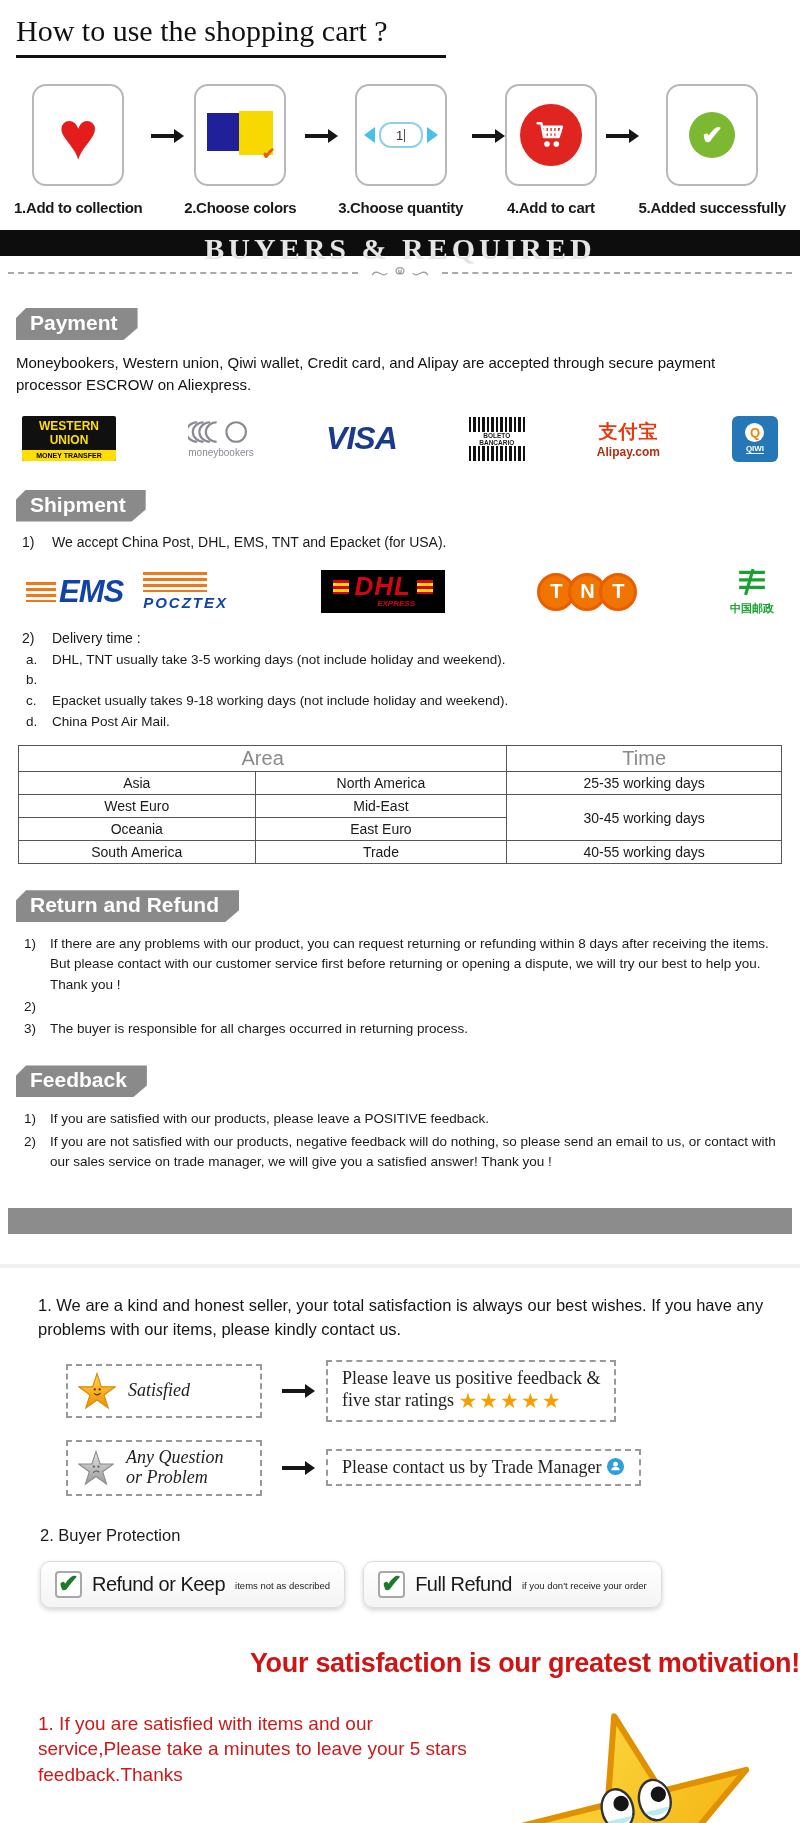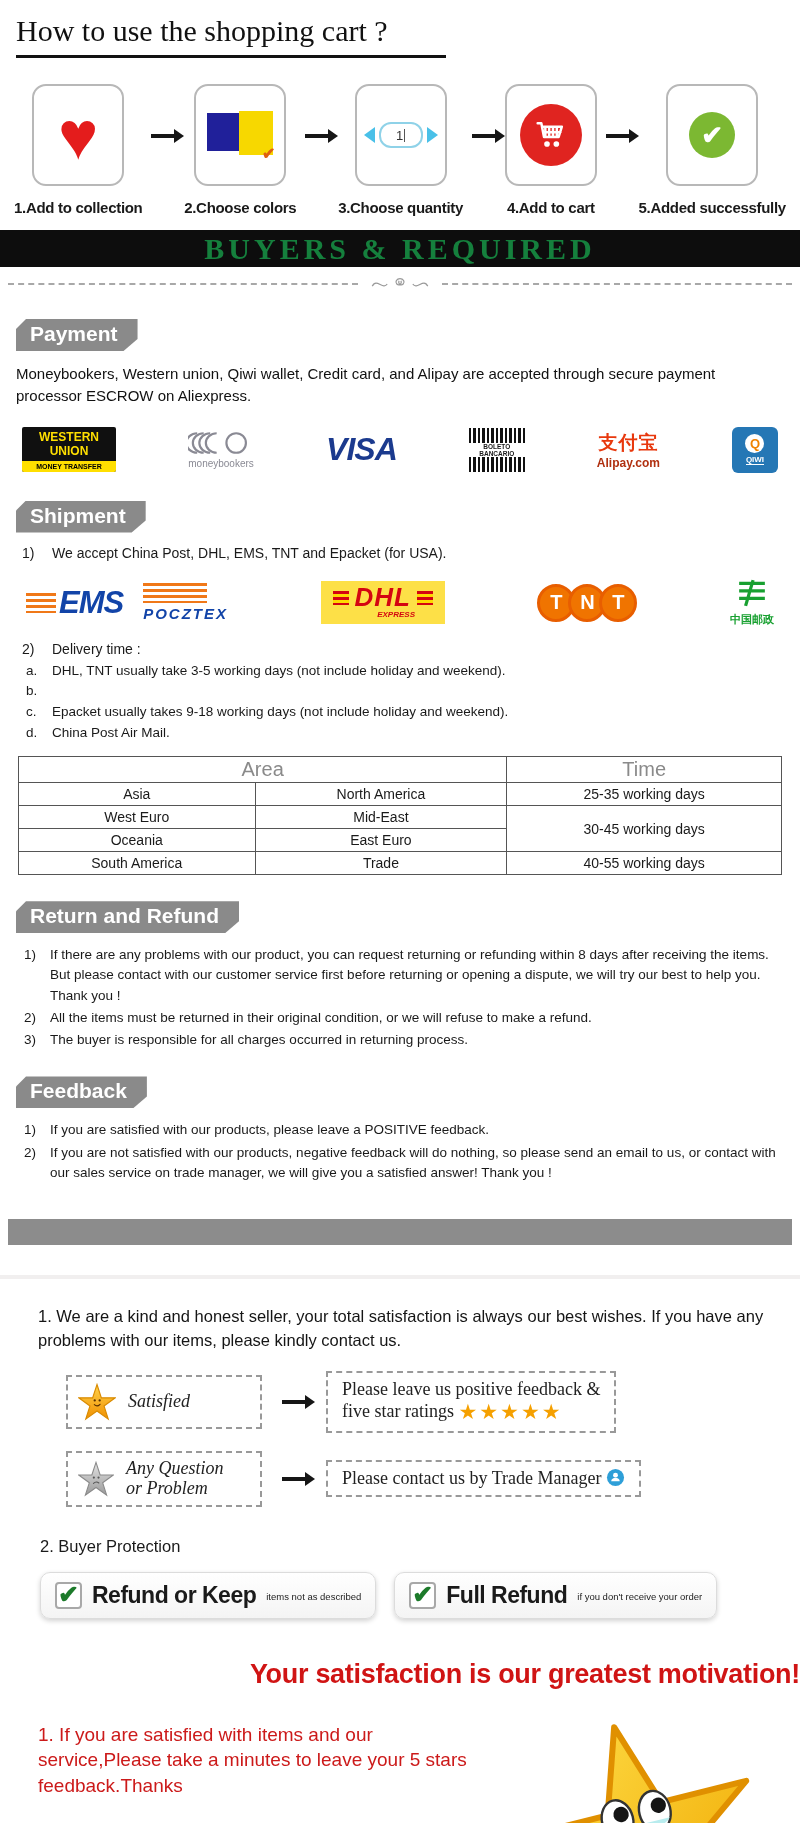--- a/index.html
+++ b/index.html
@@ -29,21 +29,21 @@
   .tri.left  { border-right:11px solid #49c0e8; border-top:8px solid transparent; border-bottom:8px solid transparent; }
   .tri.right { border-left:11px solid #49c0e8; border-top:8px solid transparent; border-bottom:8px solid transparent; }
   .pill { border:2px solid #8fd2e8; border-radius:12px; width:44px; height:26px; font-size:13px; color:#333;
           display:flex; align-items:center; justify-content:center; }
   .cursor { display:inline-block; width:1px; height:13px; background:#555; margin-left:1px; }
   .circle { width:62px; height:62px; border-radius:50%; display:flex; align-items:center; justify-content:center; }
   .cart-circle { background:#e02420; }
   .check-circle { background:#7cb832; width:46px; height:46px; color:#fff; font-size:26px; font-weight:bold; }
 
   
-  .black-banner { margin-top:14px; height:37px; background:#0d0d0d; color:#15803d; text-align:center;
+  .black-banner { margin-top:14px; height:26px; background:#0d0d0d; color:#e5e5e5; text-align:center;
                   font-family:"Liberation Serif", serif; font-weight:bold; font-size:30px; letter-spacing:4px; line-height:38px; }
   .fancy-divider { display:flex; align-items:center; margin:8px 8px 0; }
   .fancy-divider .line { flex:1; border-top:2px dashed #a8a8a8; }
   .fancy-divider svg { margin:0 10px; }
 
   
   .section { margin:26px 16px 0; }
   .tag { display:inline-block; background:#8a8a8a; color:#fff; font-size:21px; font-weight:bold;
          padding:3px 20px 5px 14px;
          clip-path: polygon(0 10px, 10px 0, 100% 0, 100% calc(100% - 12px), calc(100% - 14px) 100%, 0 100%); }
@@ -73,21 +73,21 @@
   
   .num-line { display:flex; margin-top:12px; font-size:14px; }
   .num-k { width:36px; padding-left:6px; flex:0 0 auto; }
   .ship-logos { display:flex; align-items:center; justify-content:space-between; margin:16px 10px 0; height:52px; }
   .ems { display:flex; align-items:center; }
   .ems-stripes { width:30px; height:20px; background:repeating-linear-gradient(180deg,#f07818 0 3px,#fff 3px 6px); margin-right:3px; }
   .ems-text { color:#1244a8; font-weight:bold; font-style:italic; font-size:31px; letter-spacing:-1px; }
   .ems-right { margin-left:20px; }
   .ems-right .ems-stripes { width:64px; margin:0 0 2px; }
   .pocztex { color:#1244a8; font-weight:bold; font-style:italic; font-size:15px; letter-spacing:2px; }
-  .dhl { background:#fde047; padding:5px 12px; display:flex; flex-direction:column; align-items:center; }
+  .dhl { background:#000000; padding:5px 12px; display:flex; flex-direction:column; align-items:center; }
   .dhl-row { display:flex; align-items:center; gap:6px; }
   .dhl-lines { width:16px; height:14px; background:repeating-linear-gradient(180deg,#d40511 0 3px,#ffd900 3px 6px); }
   .dhl-name { color:#d40511; font-weight:bold; font-style:italic; font-size:26px; letter-spacing:1px; line-height:0.9; }
   .dhl-sub { color:#d40511; font-size:8px; font-style:italic; font-weight:bold; align-self:flex-end; margin-right:18px; }
   .tnt { display:flex; }
   .tnt-circle { width:38px; height:38px; border-radius:50%; background:#f07400; border:3px solid #e85e00;
                 color:#fff; font-weight:bold; font-size:20px; display:flex; align-items:center; justify-content:center; }
   .tnt-circle + .tnt-circle { margin-left:-7px; }
   .china-post { text-align:center; }
   .cp-label { color:#18a030; font-size:11px; font-weight:bold; }
@@ -117,21 +117,21 @@
   .fb-left { width:196px; min-height:52px; display:flex; align-items:center; gap:12px; padding:6px 10px; }
   .fb-label { font-family:"Liberation Serif", serif; font-style:italic; font-size:18px; color:#222; line-height:1.1; }
   .fb-right { padding:6px 14px; font-family:"Liberation Serif", serif; font-size:18px; color:#222; min-width:260px; }
   .fb-stars { color:#f5a000; font-size:21px; letter-spacing:2px; vertical-align:-2px; }
   .bp-heading { margin:30px 0 0 2px; font-size:16.5px; }
   .pb-row { display:flex; gap:18px; margin:16px 0 0 2px; }
   .pbox { border:1px solid #dcdcdc; border-radius:10px; background:linear-gradient(#ffffff,#f4f4f4);
           box-shadow:0 2px 5px rgba(0,0,0,0.18); padding:9px 14px; display:flex; align-items:center; gap:10px; }
   .pcheck { width:27px; height:27px; border:2px solid #a8a8a8; border-radius:4px; background:#fff;
             color:#1c7a2a; font-size:25px; font-weight:bold; line-height:20px; text-align:center; flex:0 0 auto; }
-  .ptitle { font-weight:bold; font-size:23px; letter-spacing:-0.5px; white-space:nowrap; }
+  .ptitle { font-weight:normal; font-size:20px; letter-spacing:-0.5px; white-space:nowrap; }
   .psub { font-size:9.5px; color:#222; align-self:flex-end; margin-bottom:7px; white-space:nowrap; }
 
   
   .motivation { position:relative; margin-top:40px; padding:0 0 0 38px; min-height:500px; }
   .red-heading { font-size:27px; font-weight:bold; color:#d01414; letter-spacing:-0.3px;text-align:right; }
   .red-p { margin-top:32px; width:460px; font-size:19px; line-height:1.35; color:#cc1a1a; }
   .big-star { position:absolute; top:55px; right:38px; }
 </style>
 </head>
 <body>
@@ -348,21 +348,20 @@
   
   <div class="section">
     <div class="tag">Return and Refund</div>
     <div class="nlist">
       <div class="nrow">
         <span class="num-k">1)</span>
         <span>If there are any problems with our product, you can request returning or refunding within 8 days after receiving the items. But please contact with our customer service first before returning or opening a dispute, we will try our best to  help you. Thank you !</span>
       </div>
       <div class="nrow">
         <span class="num-k">2)</span>
-        <span>All the items must be returned in their original condition, or we will refuse to make a refund.</span>
       </div>
       <div class="nrow">
         <span class="num-k">3)</span>
         <span>The buyer is responsible for all charges occurred in returning process.</span>
       </div>
     </div>
   </div>
 
   
   <div class="section">

